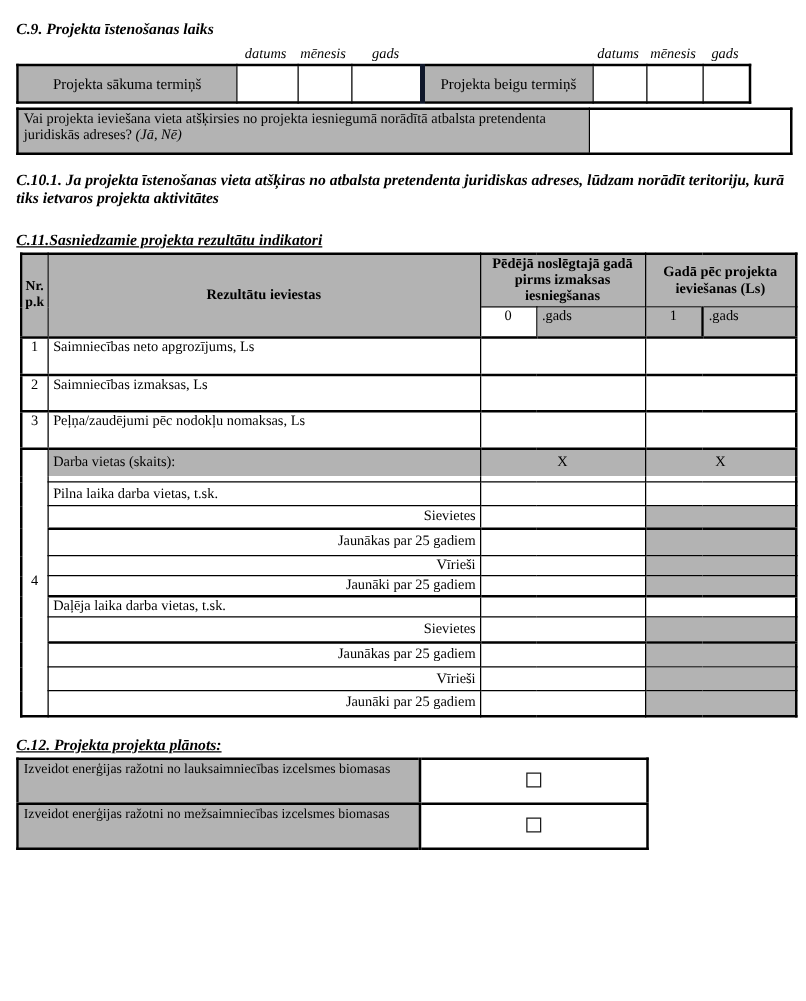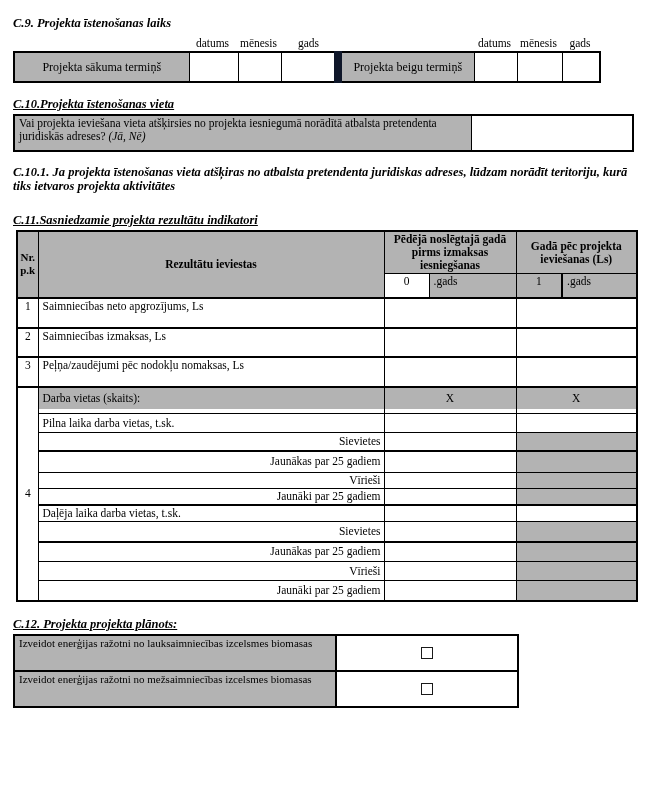--- a/index.html
+++ b/index.html
@@ -25,24 +25,24 @@
     padding:1px 4px;vertical-align:middle;
     overflow:hidden;
   }
   .gray{background:#b3b3b3;font-family:Liberation Serif, serif;}
   .ctr{text-align:center;}
   .rgt{text-align:right;padding-right:3px;padding-left:40px;}
   .top{vertical-align:top;}
   .bold{font-weight:bold;}
   .bb2{border-bottom:2px solid #000;}
   .bl2{border-left:2px solid #000;}
-  .bl3{border-left:8px solid #0f172a;}
+  .bl3{border-left:4px solid #0f172a;}
   .t2{border:2px solid #000;}
   
-  .datehdr{display:flex;font-size:11.5px;margin-top:7px;}
+  .datehdr{display:flex;font-style:italic;font-size:11.5px;margin-top:7px;}
   .datehdr span{display:inline-block;text-align:center;}
   
   .cb{
     display:inline-block;width:10px;height:10px;
     border:1.5px solid #1a1a1a;background:#fff;vertical-align:middle;
   }
   .spacer-row td{border-left:1px solid #000;border-right:1px solid #000;border-top:none;border-bottom:1px solid #000;}
 </style>
 </head>
 <body>
@@ -80,21 +80,20 @@
       <td></td>
       <td></td>
       <td class="gray ctr bl3" style="font-size:12px">Projekta beigu termiņš</td>
       <td></td>
       <td></td>
       <td></td>
     </tr>
   </tbody>
     </table>
 
-  <div class="heading underlined" style="margin-top:14px">C.10.Projekta īstenošanas vieta</div>
 
   <table class="t2" style="width:619px;margin-top:3px">
     <colgroup>
         <col style="width:457px">
         <col style="width:162px">
       </colgroup>
     <tbody>
         <tr style="height:36px">
       <td class="gray top">
         <span>Vai projekta ieviešana vieta atšķirsies no projekta iesniegumā norādītā atbalsta pretendenta juridiskās adreses? </span><i>(Jā, Nē)</i>

